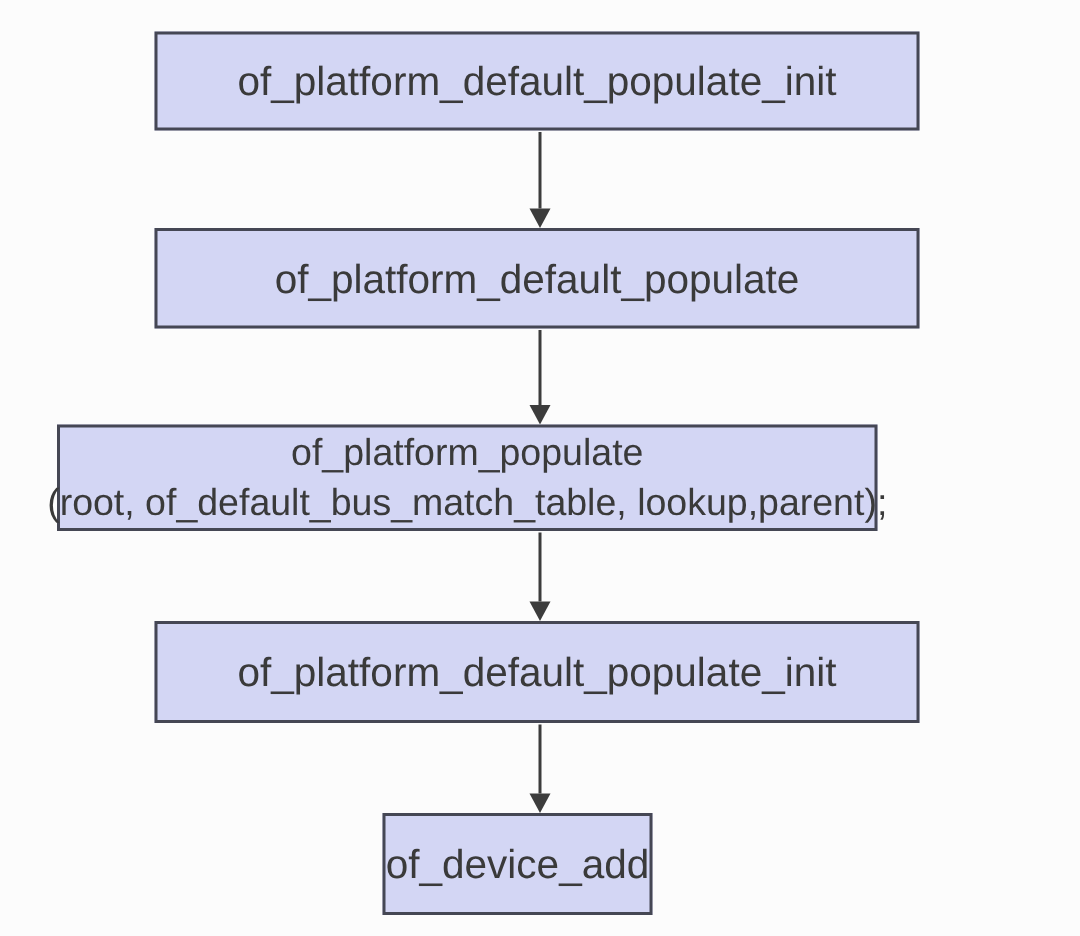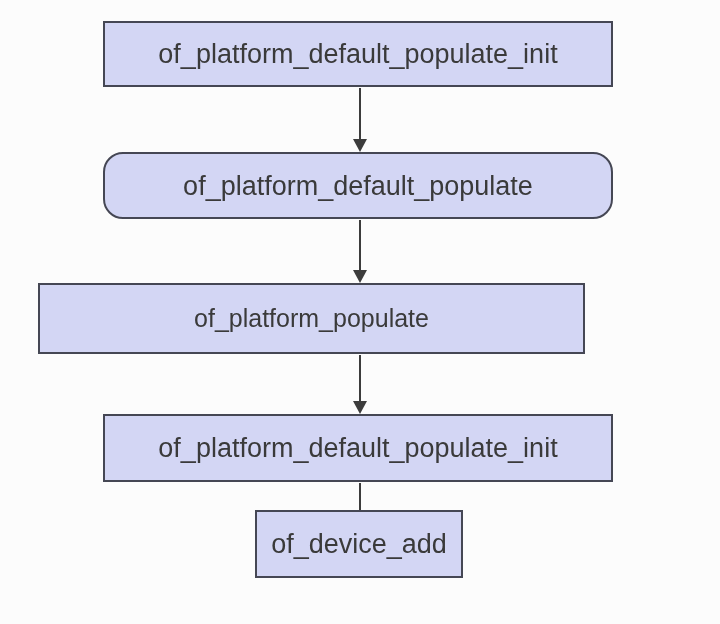--- a/index.html
+++ b/index.html
@@ -28,24 +28,24 @@
     display: flex;
     flex-direction: column;
     align-items: center;
     justify-content: center;
     text-align: right;
     font-size: 27px;
     line-height: 32px;
     white-space: nowrap;
   }
   .node-1 { left: 103px; top: 21px;  width: 510px; height: 66px; }
-  .node-2 { left: 103px; top: 152px; width: 510px; height: 67px; border-radius: 20px; }
+  .node-2 { left: 103px; top: 152px; width: 510px; height: 67px; }
   .node-3 { left: 38px;  top: 283px; width: 547px; height: 71px; font-size: 25px; line-height: 33px; }
   .node-4 { left: 103px; top: 414px; width: 510px; height: 68px; }
-  .node-5 { left: 255px; top: 510px; width: 208px; height: 68px; }
+  .node-5 { left: 255px; top: 542px; width: 180px; height: 68px; }
   .arrow {
     position: absolute;
     left: 352px;
     width: 16px;
     display: flex;
     flex-direction: column;
     align-items: center;
   }
   .arrow-1 { top: 88px;  height: 64px; }
   .arrow-2 { top: 220px; height: 63px; }
@@ -81,20 +81,21 @@
     <span>of_platform_default_populate</span>
   </div>
 
   <div class="arrow arrow-2">
     <div class="arrow-stem"></div>
     <div class="arrow-head"></div>
   </div>
 
   <div class="node node-3">
     <span>of_platform_populate</span>
+    <span>(root, of_default_bus_match_table, lookup,parent);</span>
   </div>
 
   <div class="arrow arrow-3">
     <div class="arrow-stem"></div>
     <div class="arrow-head"></div>
   </div>
 
   <div class="node node-4">
     <span>of_platform_default_populate_init</span>
   </div>

